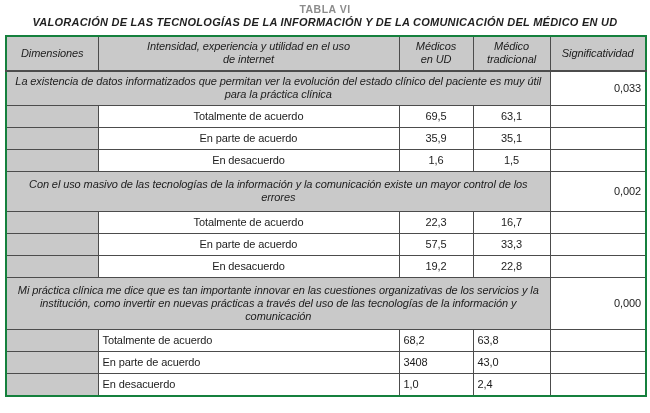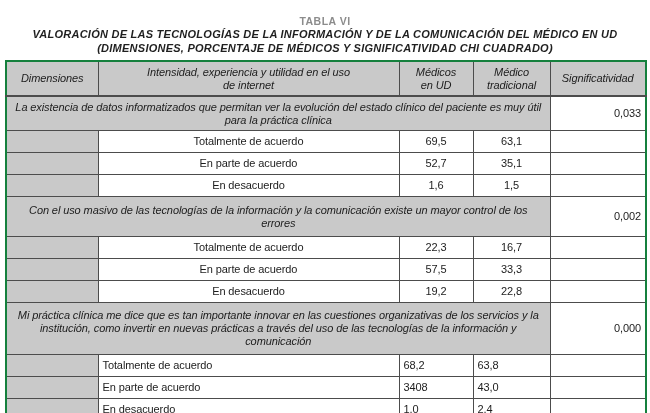--- a/index.html
+++ b/index.html
@@ -2,21 +2,21 @@
 <html><head>
 <meta charset="utf-8">
 <style>
   html, body { margin: 0; padding: 0; background: #ffffff; }
   body {
     width: 650px; height: 413px; overflow: hidden;
     font-family: "Liberation Sans", sans-serif;
     color: #1c1c1c;
     -webkit-font-smoothing: antialiased;
   }
-  .page { width: 650px; height: 413px; box-sizing: border-box; padding-top: 15px; }
+  .page { width: 650px; height: 413px; box-sizing: border-box; padding-top: 3px; }
 
   
   .title-block { text-align: center; }
   .title-row { display: flex; justify-content: center; white-space: nowrap; }
   .table-number {
     font-weight: bold; font-size: 10.5px; letter-spacing: 0.5px;
     color: #8c8c8c; line-height: 13px;
   }
   .title-main {
     font-weight: bold; font-size: 11px; letter-spacing: 0.25px;
@@ -56,23 +56,20 @@
 
 <div class="page">
 
   <div class="title-block">
     <div class="title-row">
         <span class="table-number">TABLA VI</span>
       </div>
     <div class="title-row">
         <span class="title-main">VALORACIÓN DE LAS TECNOLOGÍAS DE LA INFORMACIÓN Y DE LA COMUNICACIÓN DEL MÉDICO EN UD</span>
       </div>
-    <div class="title-row">
-        <span class="title-main">(DIMENSIONES, PORCENTAJE DE MÉDICOS Y SIGNIFICATIVIDAD CHI CUADRADO)</span>
-      </div>
   </div>
 
   <table class="vtab">
     <colgroup>
       <col style="width:92px">
         <col style="width:301px">
         <col style="width:74px">
         <col style="width:77px">
         <col style="width:96px">
     </colgroup>
@@ -96,21 +93,21 @@
     <tr class="rh-data">
       <td class="gray"></td>
       <td class="center">Totalmente de acuerdo</td>
       <td class="center num">69,5</td>
       <td class="center num">63,1</td>
       <td></td>
     </tr>
     <tr class="rh-data">
       <td class="gray"></td>
       <td class="center">En parte de acuerdo</td>
-      <td class="center num">52,7</td>
+      <td class="center num">35,9</td>
       <td class="center num">35,1</td>
       <td></td>
     </tr>
     <tr class="rh-data">
       <td class="gray"></td>
       <td class="center">En desacuerdo</td>
       <td class="center num">1,6</td>
       <td class="center num">1,5</td>
       <td></td>
     </tr>

